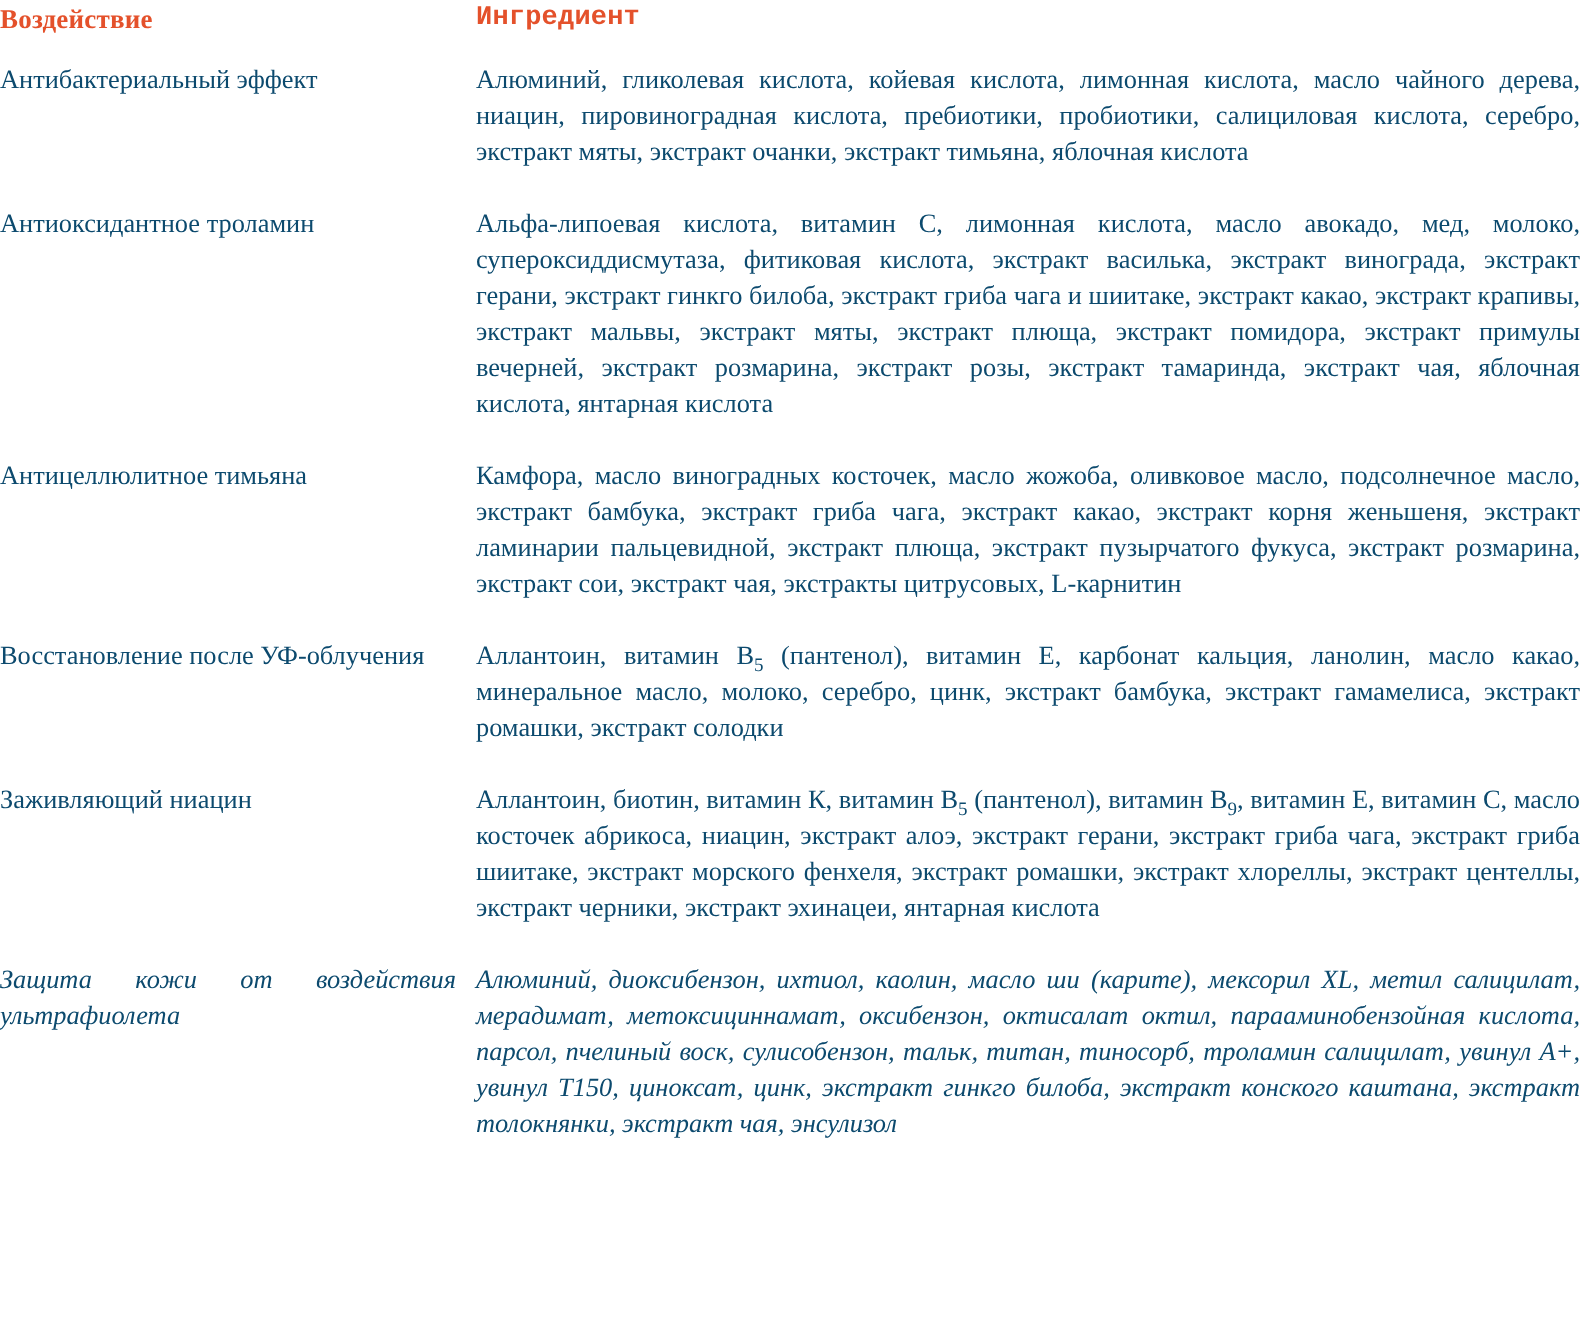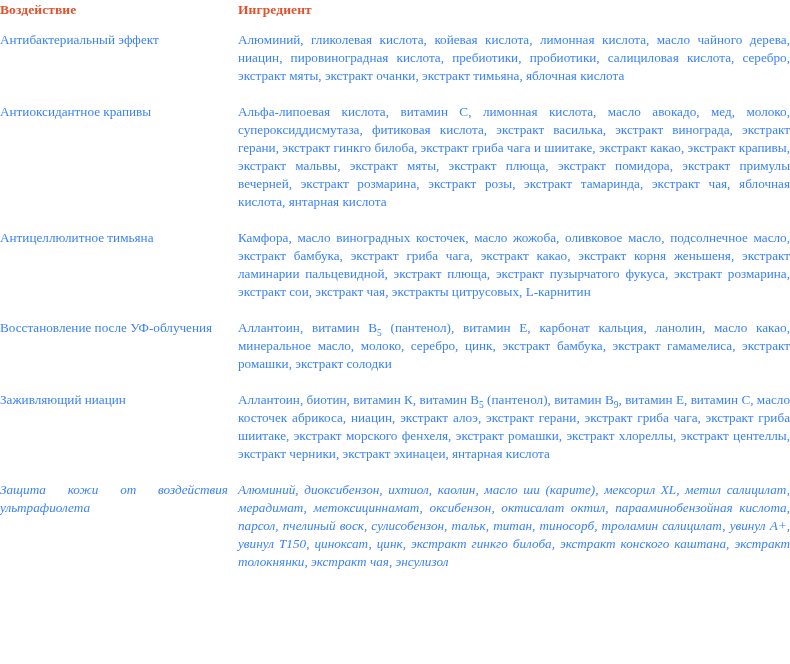--- a/index.html
+++ b/index.html
@@ -35,31 +35,32 @@
     padding: 2px 8px 13px 0;
     font-weight: bold;
     font-size: 13.5px;
     line-height: 16px;
     color: #E4512B;
     letter-spacing: 0.1px;
   }
 
   thead th.th-ingredient {
     padding-left: 0;
+    font-family: Liberation Mono, monospace;
   }
 
   tbody td {
     vertical-align: top;
     font-size: 13.2px;
     line-height: 18px;
     padding: 0 0 18px 0;
     text-align: justify;
     text-justify: inter-word;
     hyphens: none;
-    color: #3b82f6;
+    color: #0c4a6e;
   }
 
   tbody td.cell-effect {
     padding-right: 10px;
   }
 
   tbody td.cell-ingredient {
     padding-right: 0px;
   }
 
@@ -95,21 +96,21 @@
         <th class="th-effect">Воздействие</th>
         <th class="th-ingredient">Ингредиент</th>
       </tr>
     </thead>
     <tbody>
       <tr>
         <td class="cell-effect just-block">Антибактериальный эффект</td>
         <td class="cell-ingredient just-block">Алюминий, гликолевая кислота, койевая кислота, лимонная кислота, масло чайного дерева, ниацин, пировиноградная кислота, пребиотики, пробиотики, салициловая кислота, серебро, экстракт мяты, экстракт очанки, экстракт тимьяна, яблочная кислота</td>
       </tr>
       <tr>
-        <td class="cell-effect just-block">Антиоксидантное крапивы</td>
+        <td class="cell-effect just-block">Антиоксидантное троламин</td>
         <td class="cell-ingredient just-block">Альфа-липоевая кислота, витамин С, лимонная кислота, масло авокадо, мед, молоко, супероксиддисмутаза, фитиковая кислота, экстракт василька, экстракт винограда, экстракт герани, экстракт гинкго билоба, экстракт гриба чага и шиитаке, экстракт какао, экстракт крапивы, экстракт мальвы, экстракт мяты, экстракт плюща, экстракт помидора, экстракт примулы вечерней, экстракт розмарина, экстракт розы, экстракт тамаринда, экстракт чая, яблочная кислота, янтарная кислота</td>
       </tr>
       <tr>
         <td class="cell-effect just-block">Антицеллюлитное тимьяна</td>
         <td class="cell-ingredient just-block">Камфора, масло виноградных косточек, масло жожоба, оливковое масло, подсолнечное масло, экстракт бамбука, экстракт гриба чага, экстракт какао, экстракт корня женьшеня, экстракт ламинарии пальцевидной, экстракт плюща, экстракт пузырчатого фукуса, экстракт розмарина, экстракт сои, экстракт чая, экстракты цитрусовых, L-карнитин</td>
       </tr>
       <tr>
         <td class="cell-effect just-block">Восстановление после УФ-облучения</td>
         <td class="cell-ingredient just-block">Аллантоин, витамин B<sub class="sub">5</sub> (пантенол), витамин Е, карбонат кальция, ланолин, масло какао, минеральное масло, молоко, серебро, цинк, экстракт бамбука, экстракт гамамелиса, экстракт ромашки, экстракт солодки</td>
       </tr>

